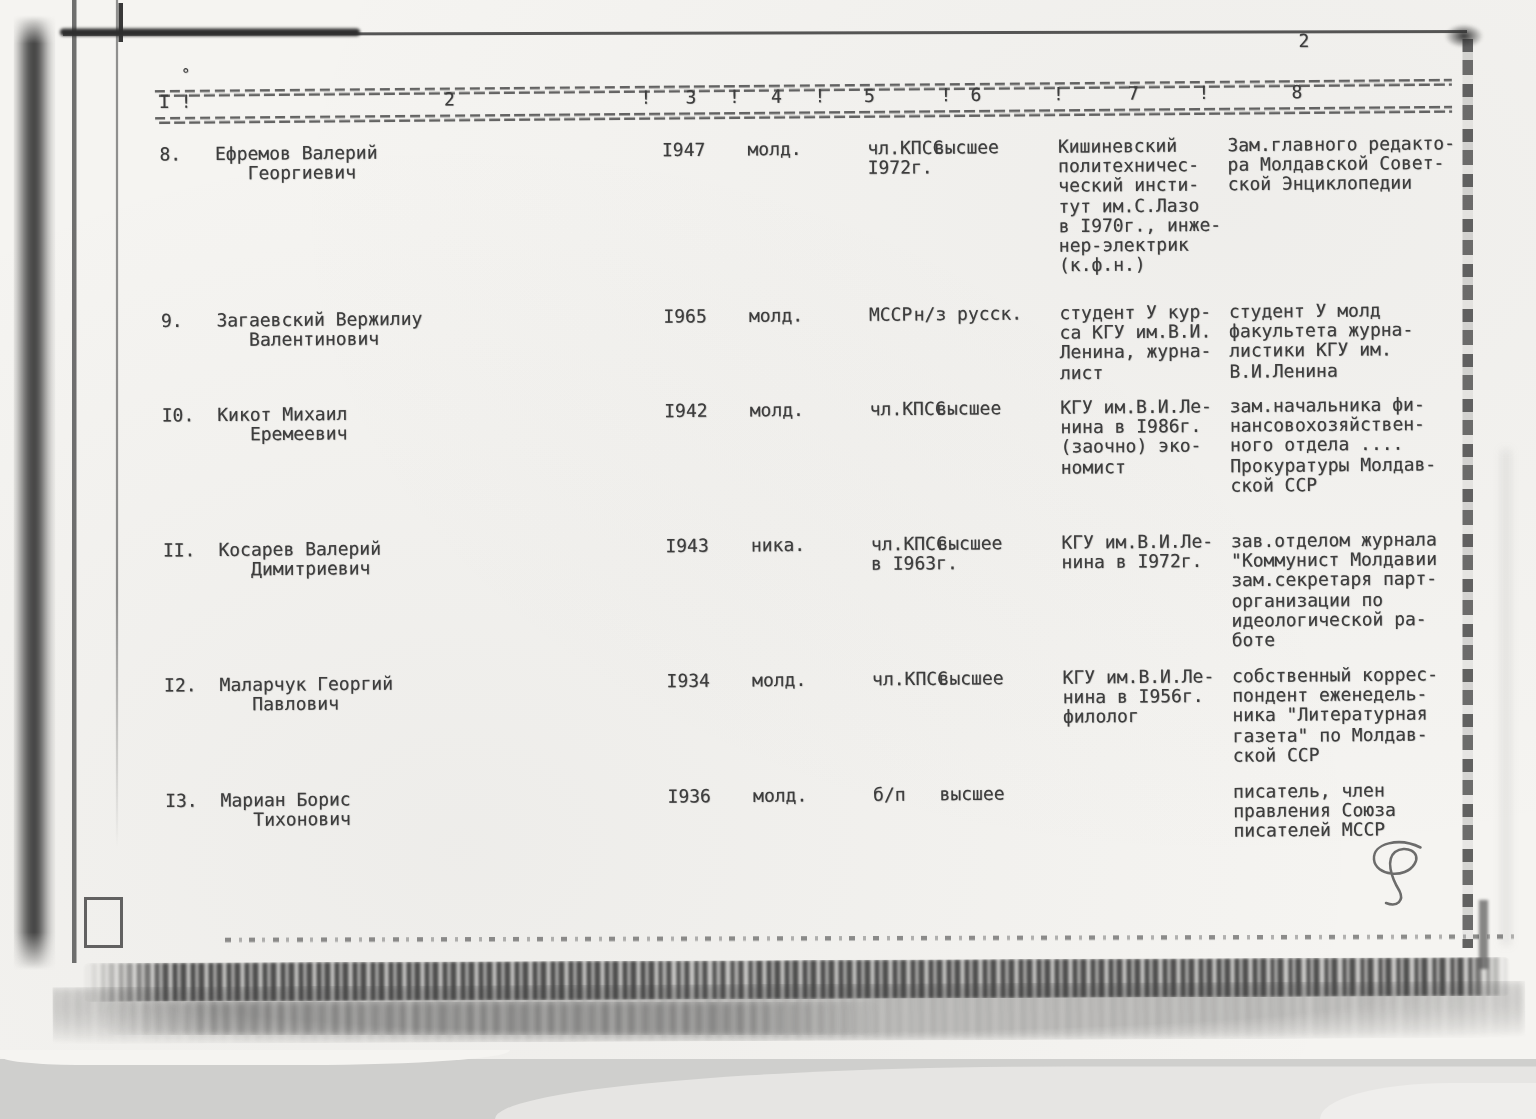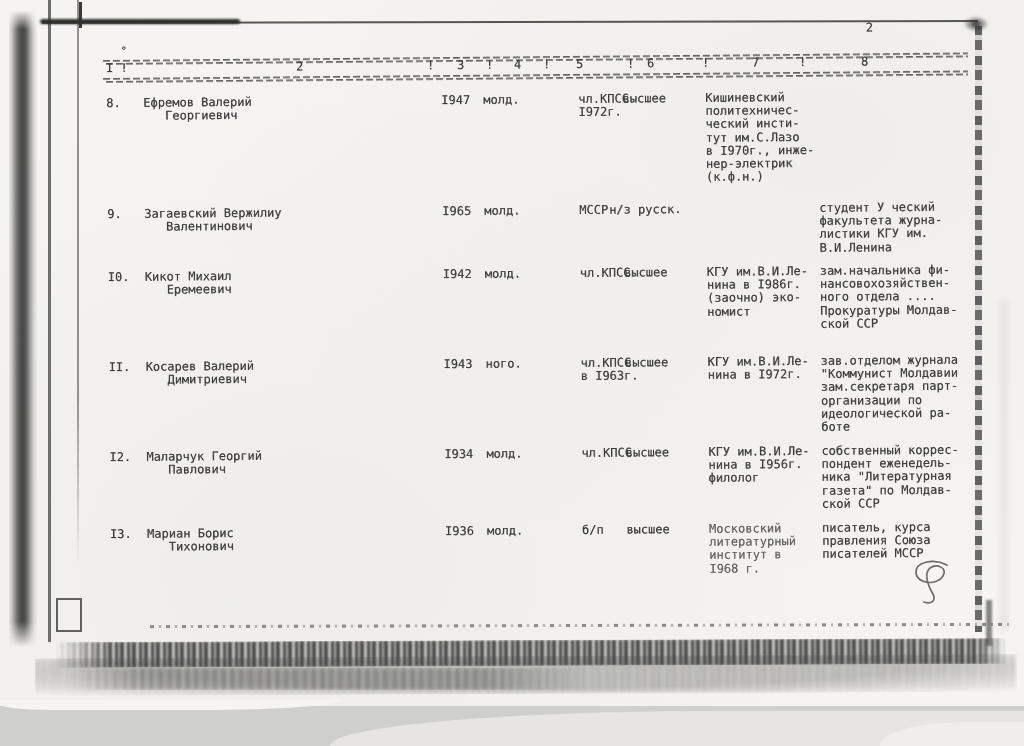--- a/index.html
+++ b/index.html
@@ -8,21 +8,21 @@
   
   #paper{position:absolute;left:0;top:0;width:1024px;height:708px;background:#f5f4f1;}
   #paper-grain{position:absolute;left:0;top:0;width:1024px;height:708px;
     background:radial-gradient(ellipse at 30% 80%,rgba(120,120,120,.06),transparent 60%),
                radial-gradient(ellipse at 80% 20%,rgba(120,120,120,.05),transparent 55%);}
   
   .cell,.hcell,.pageno,.cornerdot{position:absolute;white-space:pre;color:#3d3d3d;
     font:12px/13.2px "DejaVu Sans Mono",monospace;
     text-shadow:.3px .2px .6px rgba(55,55,55,.55);}
   .row{position:absolute;left:0;width:100%;height:0;}
-  .c1{left:106px}.c2{left:143px}.c3{left:441px}.c4{left:483px}
+  .c1{left:106px}.c2{left:143px}.c3{left:441px}.c4{left:498px}
   .c5{left:578px}.c6{left:600px;width:88px;text-align:center}
   .c7{left:705px}.c8{left:818px}
   #table-area{position:absolute;left:0;top:0;width:1024px;height:708px;
     transform:rotate(-0.5deg);transform-origin:110px 70px;}
   .pageno{left:866px;top:28px;}
   .cornerdot{left:121px;top:44px;font-size:10px;}
   .hcell{top:62px;}
   
   .dline{position:absolute;left:103px;width:865px;height:6px;
     background:
@@ -129,31 +129,38 @@
       <div class="cell c5">чл.КПСС
 I972г.</div>
       <div class="cell c6">высшее</div>
       <div class="cell c7">Кишиневский
 политехничес-
 ческий инсти-
 тут им.С.Лазо
 в I970г., инже-
 нер-электрик
 (к.ф.н.)</div>
+      <div class="cell c8">Зам.главного редакто-
+ра Молдавской Совет-
+ской Энциклопедии</div>
     </div>
 
     <div class="row" style="top:208px">
       <div class="cell c1">9.</div>
       <div class="cell c2">Загаевский Вержилиу
    Валентинович</div>
       <div class="cell c3">I965</div>
       <div class="cell c4">молд.</div>
       <div class="cell c5">МССР</div>
       <div class="cell c6">н/з русск.</div>
-      <div class="cell c8">студент У ческий
+      <div class="cell c7">студент У кур-
+са КГУ им.В.И.
+Ленина, журна-
+лист</div>
+      <div class="cell c8">студент У молд
 факультета журна-
 листики КГУ им.
 В.И.Ленина</div>
     </div>
 
     <div class="row" style="top:271px">
       <div class="cell c1">I0.</div>
       <div class="cell c2">Кикот Михаил
    Еремеевич</div>
       <div class="cell c3">I942</div>
@@ -169,21 +176,21 @@
 ного отдела ....
 Прокуратуры Молдав-
 ской ССР</div>
     </div>
 
     <div class="row" style="top:361px">
       <div class="cell c1">II.</div>
       <div class="cell c2">Косарев Валерий
    Димитриевич</div>
       <div class="cell c3">I943</div>
-      <div class="cell c4">ного.</div>
+      <div class="cell c4">ника.</div>
       <div class="cell c5">чл.КПСС
 в I963г.</div>
       <div class="cell c6">высшее</div>
       <div class="cell c7">КГУ им.В.И.Ле-
 нина в I972г.</div>
       <div class="cell c8">зав.отделом журнала
 "Коммунист Молдавии
 зам.секретаря парт-
 организации по
 идеологической ра-
@@ -209,25 +216,21 @@
     </div>
 
     <div class="row" style="top:528px">
       <div class="cell c1">I3.</div>
       <div class="cell c2">Мариан Борис
    Тихонович</div>
       <div class="cell c3">I936</div>
       <div class="cell c4">молд.</div>
       <div class="cell c5">б/п</div>
       <div class="cell c6">высшее</div>
-      <div class="cell c7" style="opacity:.8">Московский
-литературный
-институт в
-I968 г.</div>
-      <div class="cell c8">писатель, курса
+      <div class="cell c8">писатель, член
 правления Союза
 писателей МССР</div>
     </div>
   </div>
 
   <svg id="pen-mark" class="art" viewBox="0 0 62 52">
     <path d="M44,7 C30,0 12,4 13,15 C14,26 34,28 40,18 C45,10 34,5 27,10 C21,15 24,26 30,36 C33,42 29,47 21,44" fill="none" stroke="#4a4a4a" stroke-width="1.7" stroke-linecap="round" opacity="0.8"></path>
   </svg>
 
   <div id="bl-rect" class="art"></div>

